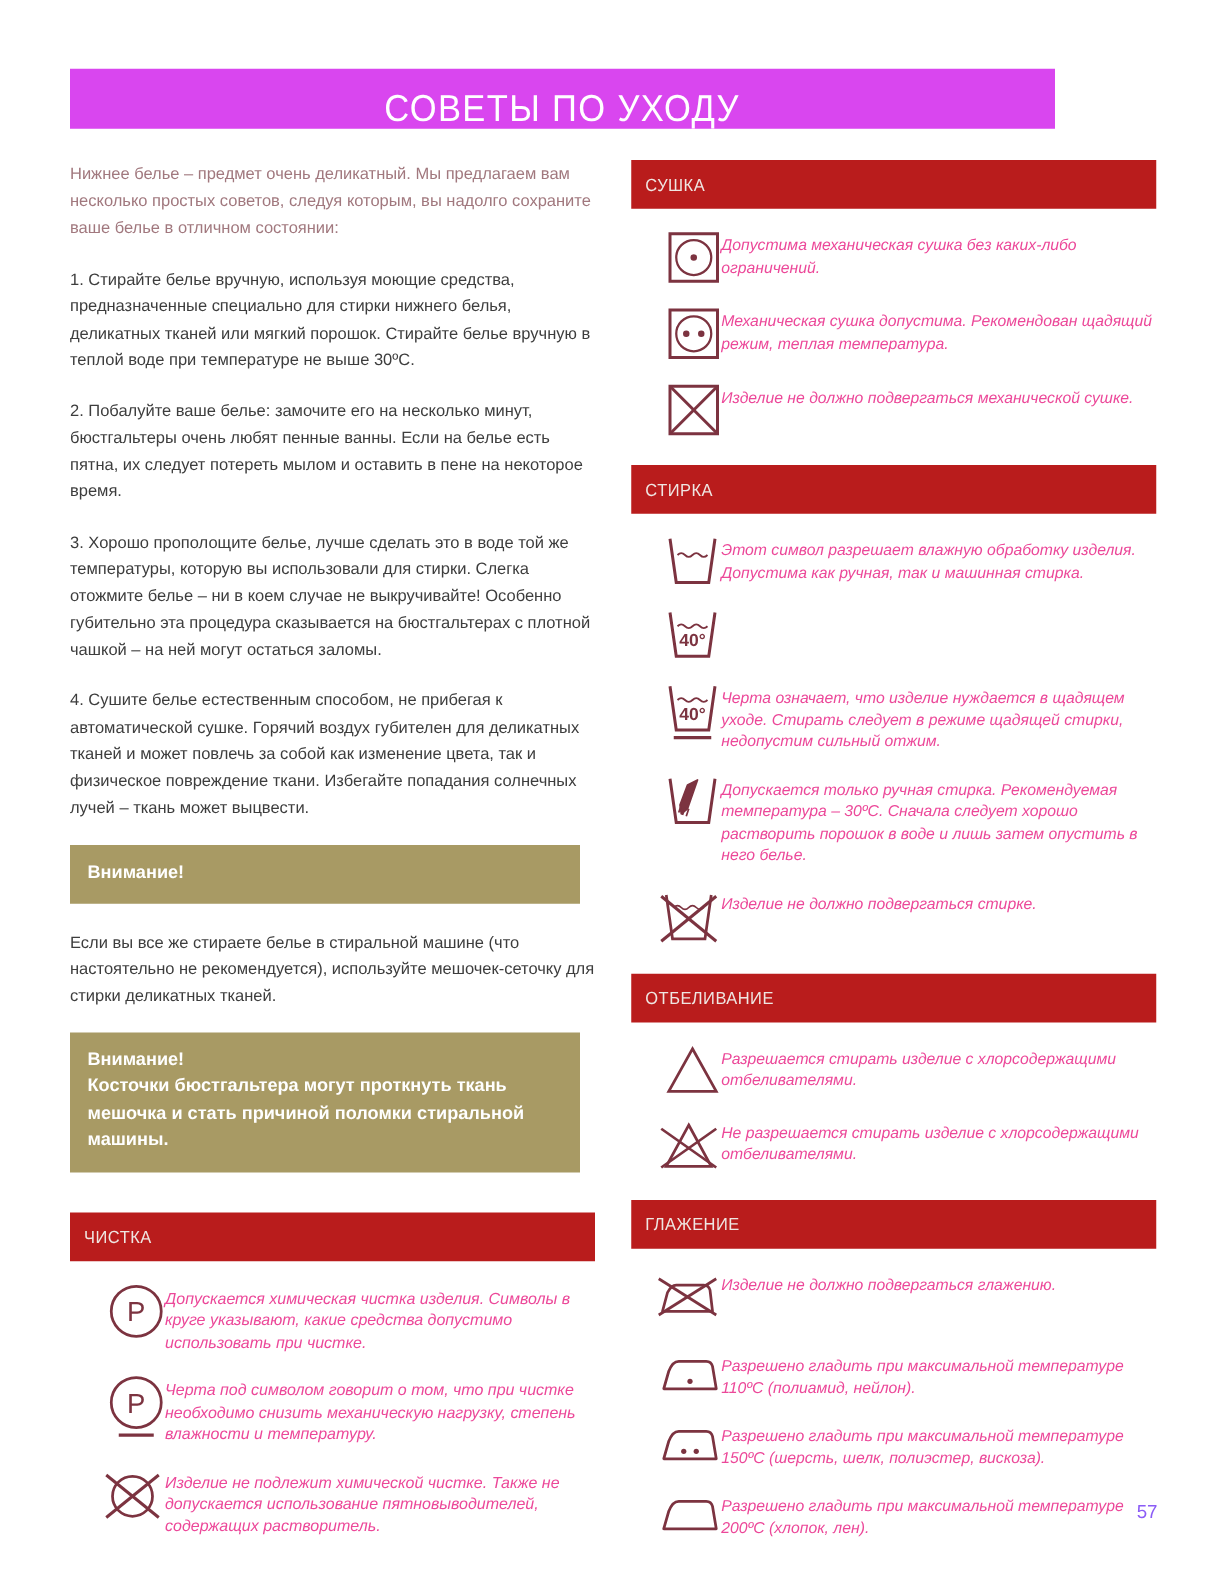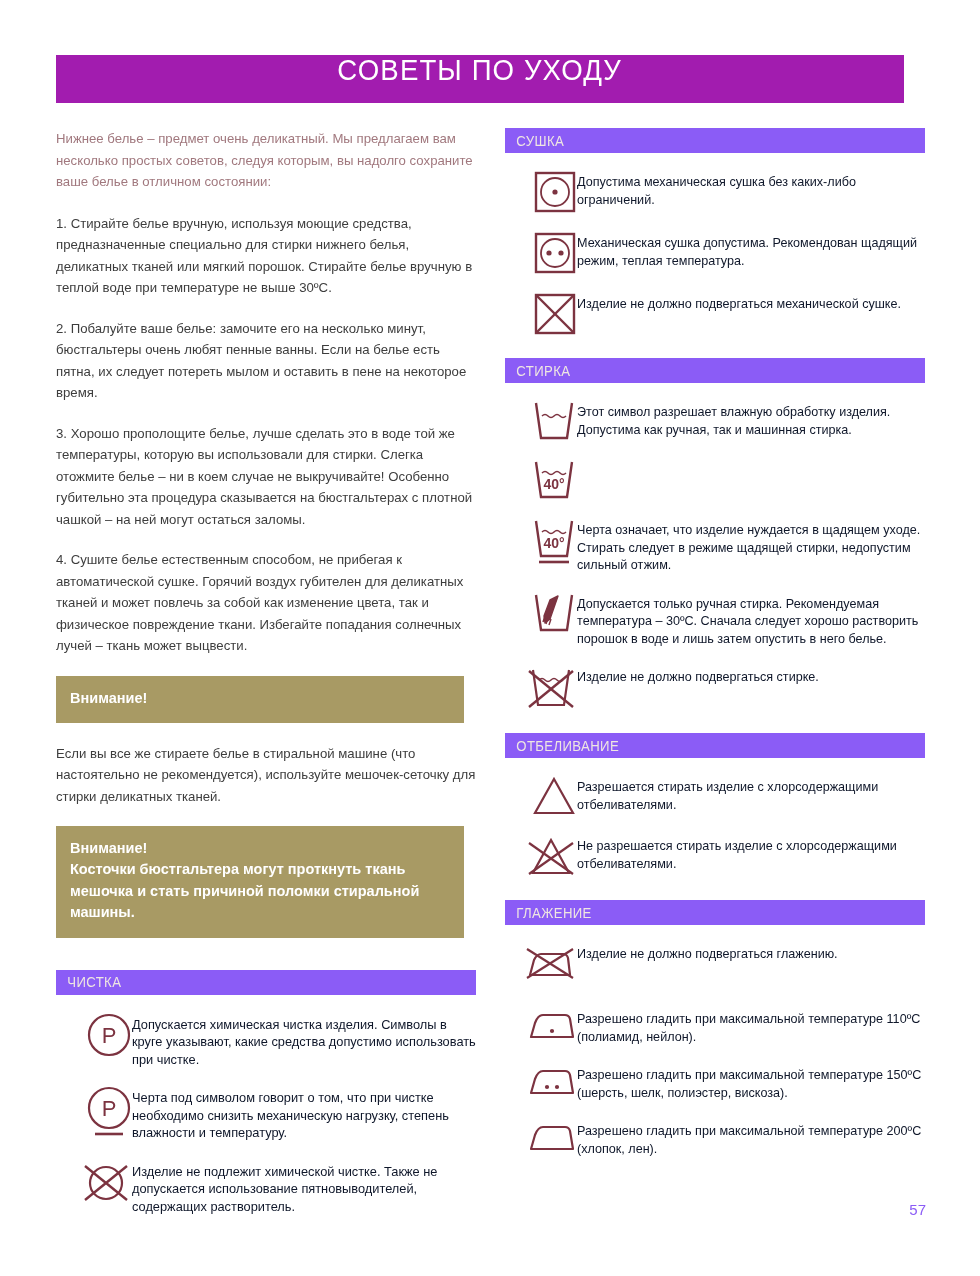--- a/index.html
+++ b/index.html
@@ -20,25 +20,25 @@
     height: 1276px;
     background: #ffffff;
     overflow: hidden;
   }
 
   
   .title-bar {
     position: absolute;
     left: 56px;
     top: 55px;
-    width: 848px;
+    width: 788px;
     height: 48px;
-    background: #a21caf;
+    background: #d946ef;
     display: flex;
-    align-items: flex-start;
+    align-items: flex-end;
     justify-content: center;
   }
   .title-bar .title-text {
     color: #ffffff;
     font-size: 30px;
     letter-spacing: 1.2px;
     font-weight: 400;
     line-height: 1;
     transform: scaleX(0.92);
   }
@@ -89,22 +89,22 @@
   .warn-box .warn-body {
     color: #ffffff;
     font-size: 14.5px;
     font-weight: bold;
     line-height: 21.5px;
     display: block;
   }
 
   
   .section-bar {
-    background: #8b5cf6;
-    height: 25px;
+    background: #b91c1c;
+    height: 39px;
     width: 100%;
     display: flex;
     align-items: center;
     margin-bottom: 16px;
   }
   .section-bar .section-label {
     color: #efe6e2;
     font-size: 14px;
     letter-spacing: 0.4px;
     padding-left: 12px;
@@ -121,24 +121,25 @@
   }
   .sym-row .sym-icon {
     width: 72px;
     min-width: 72px;
     display: flex;
     justify-content: flex-end;
     align-items: flex-start;
     padding-top: 1px;
   }
   .sym-row .sym-text {
-    color: #0f172a;
+    color: #ec4899;
     font-size: 12.6px;
     line-height: 17.5px;
     padding-top: 5px;
+    font-style: italic;
   }
   .sym-row.left-variant .sym-icon { width: 76px; min-width: 76px; }
   .sym-row.left-variant .sym-text { font-size: 12.8px; line-height: 17.5px; }
 
   svg { display: block; }
 
   
   .page-number {
     position: absolute;
     right: 54px;

